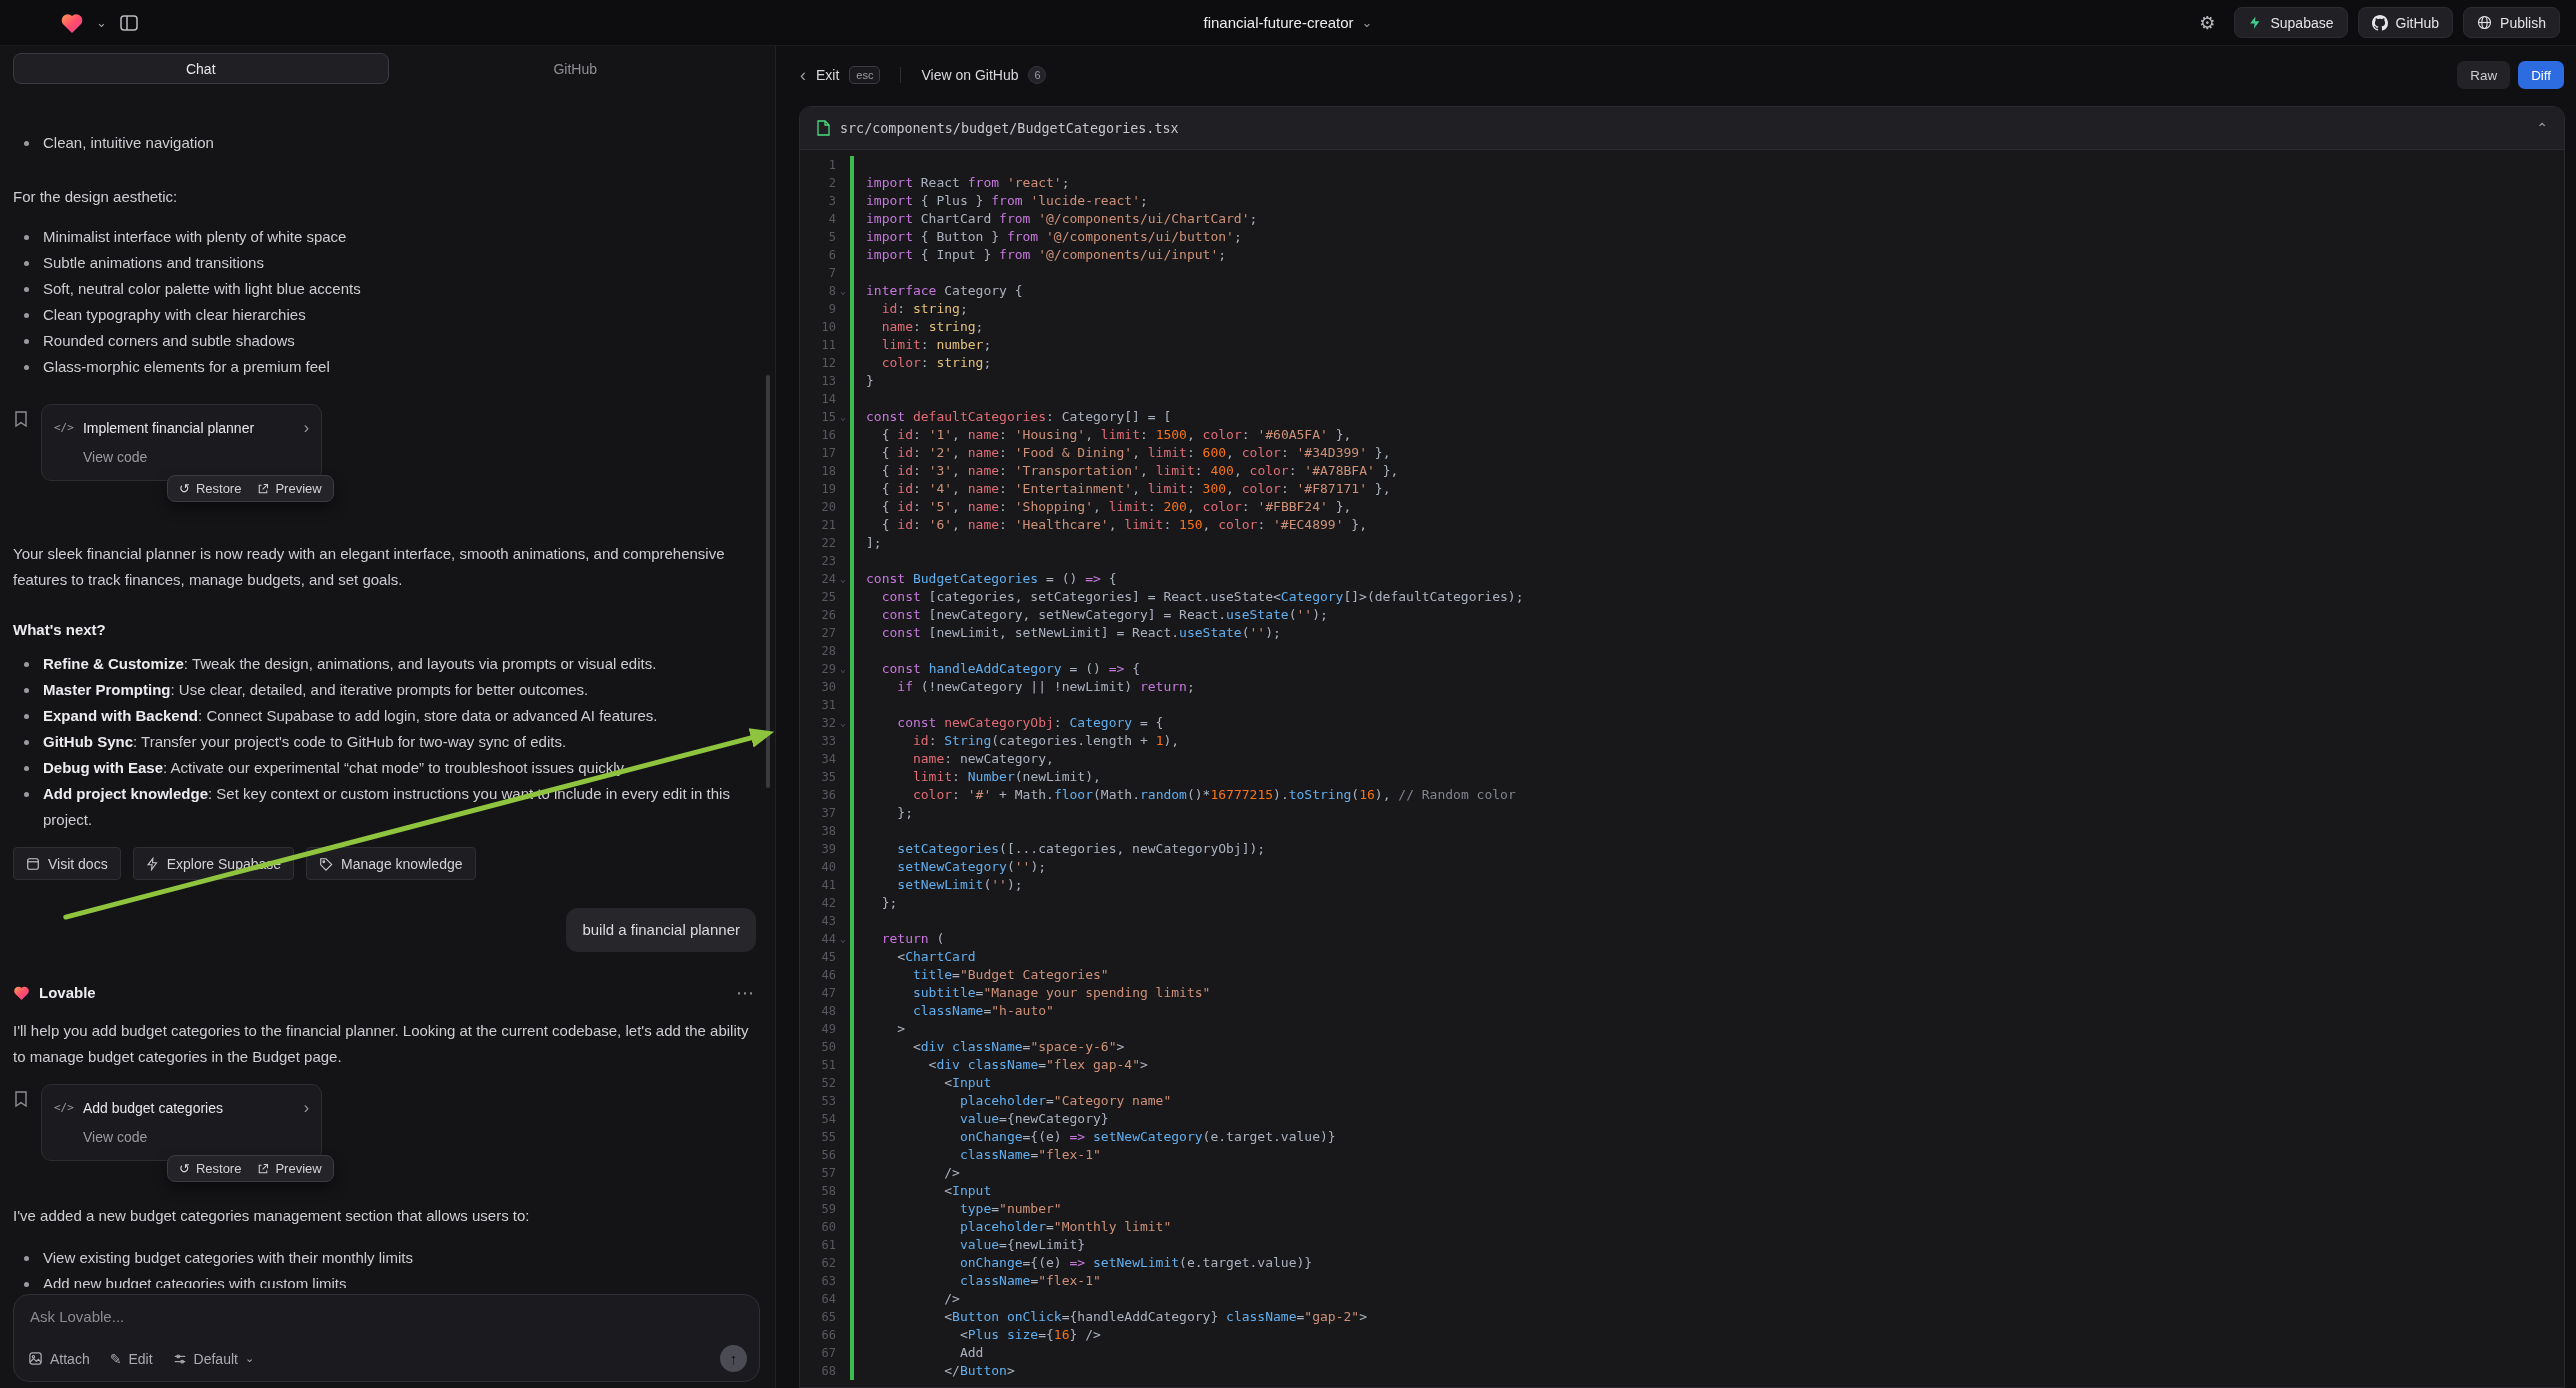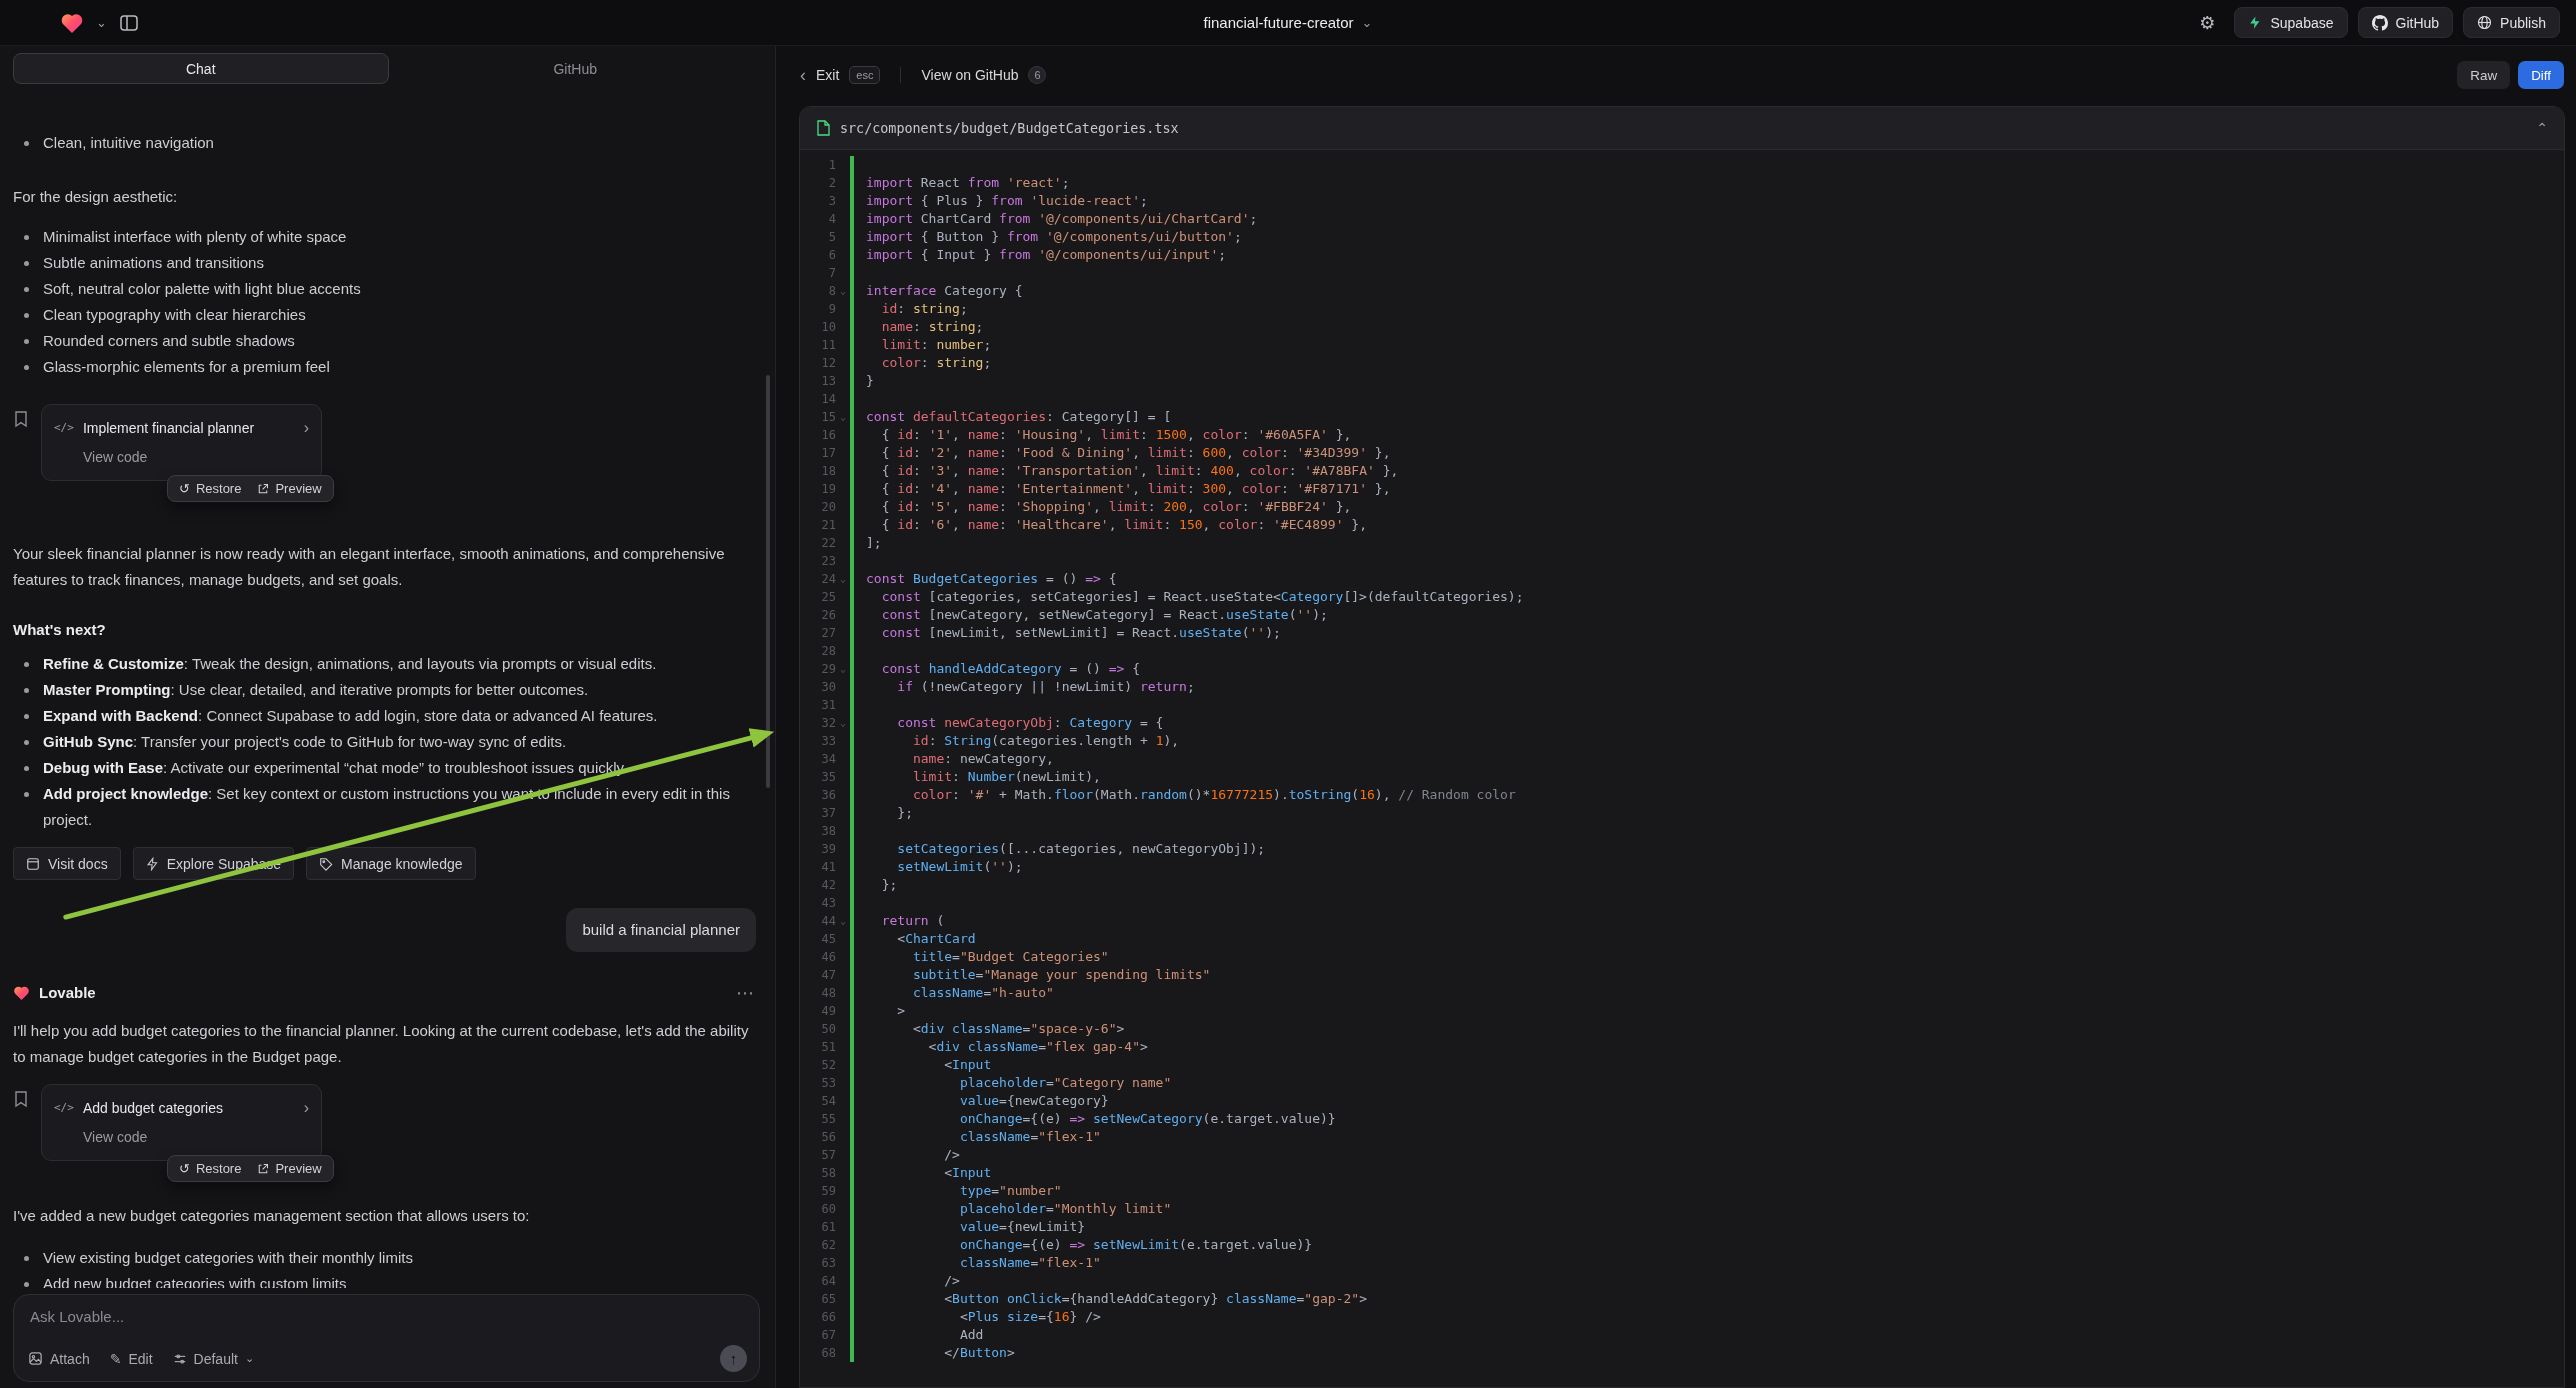--- a/index.html
+++ b/index.html
@@ -556,20 +556,25 @@
             <span class="lnum">38</span>
             <span class="fold"></span>
             <span class="lcode">&nbsp;</span>
           </div>
           <div class="crow">
             <span class="lnum">39</span>
             <span class="fold"></span>
             <span class="lcode">    <span class="tf">setCategories</span>([...categories, newCategoryObj]);</span>
           </div>
           <div class="crow">
+            <span class="lnum">40</span>
+            <span class="fold"></span>
+            <span class="lcode">    <span class="tf">setNewCategory</span>(<span class="ts">''</span>);</span>
+          </div>
+          <div class="crow">
             <span class="lnum">41</span>
             <span class="fold"></span>
             <span class="lcode">    <span class="tf">setNewLimit</span>(<span class="ts">''</span>);</span>
           </div>
           <div class="crow">
             <span class="lnum">42</span>
             <span class="fold"></span>
             <span class="lcode">  };</span>
           </div>
           <div class="crow">

